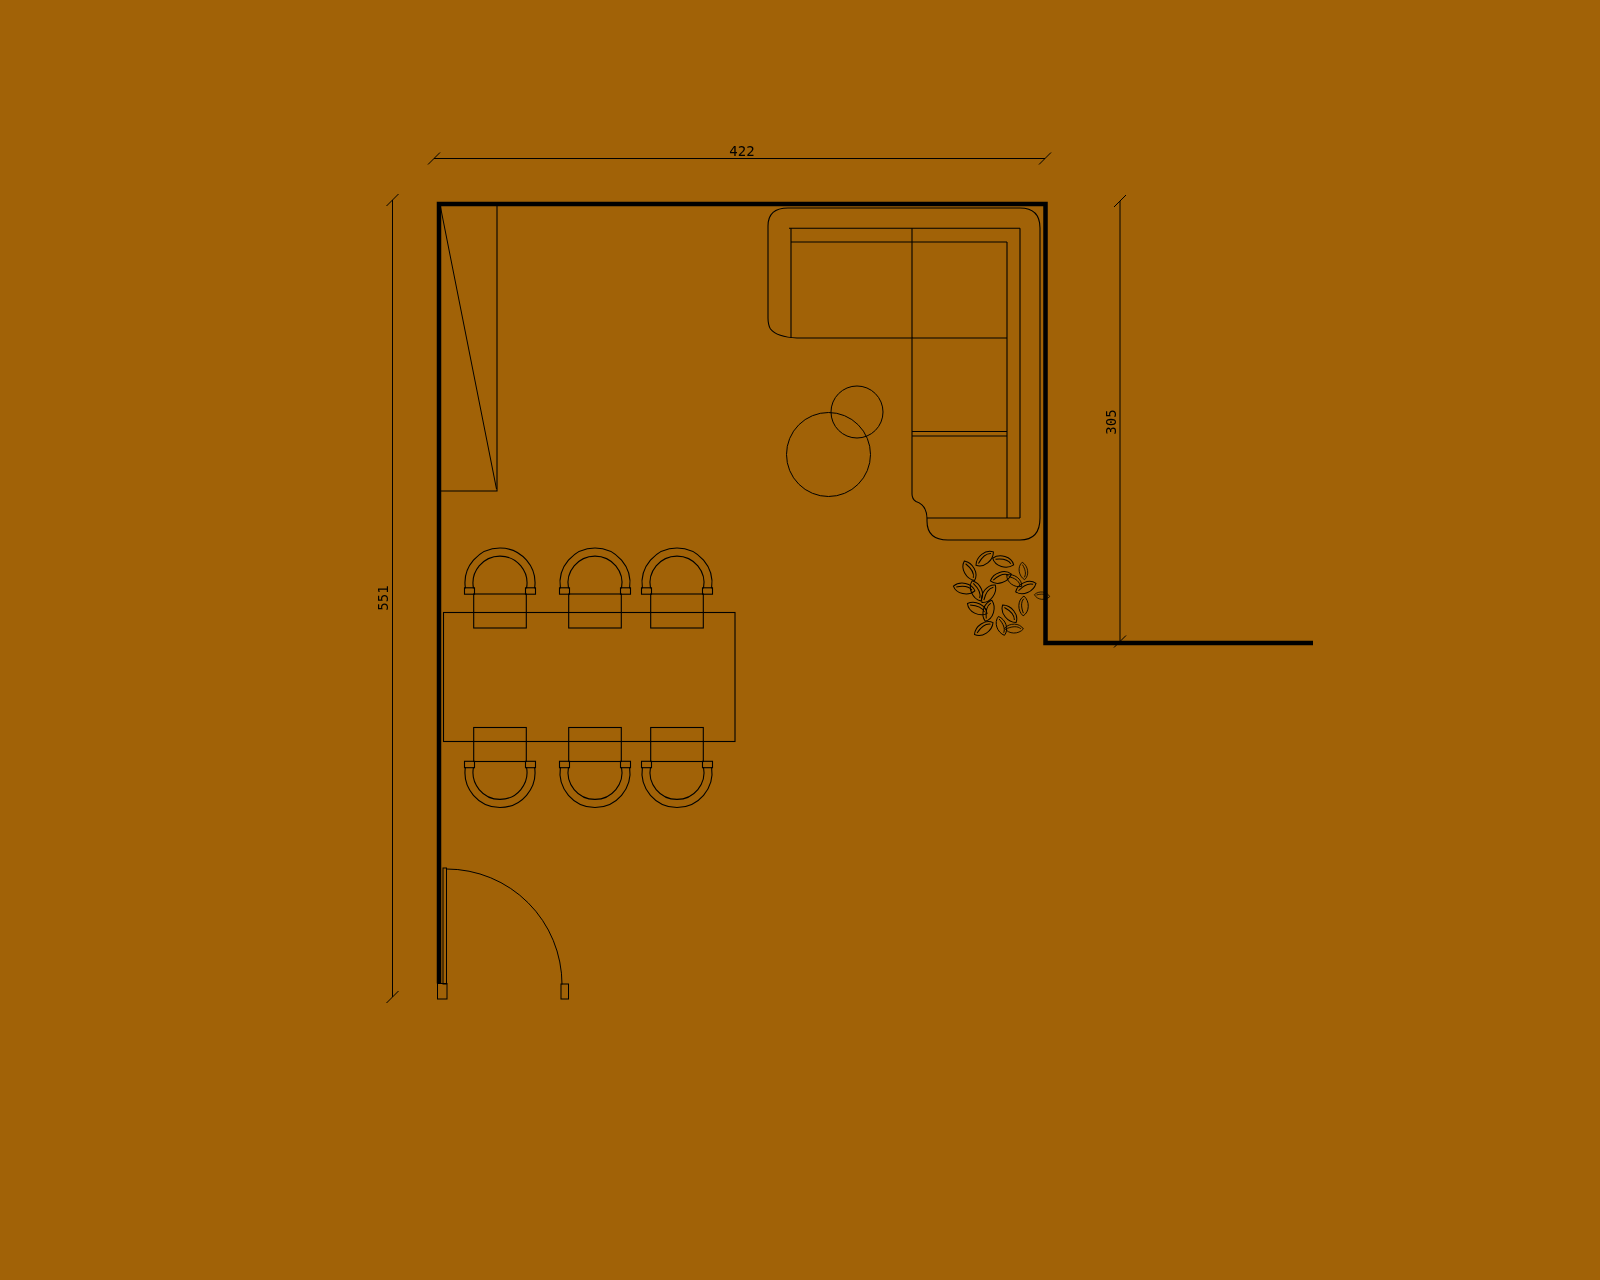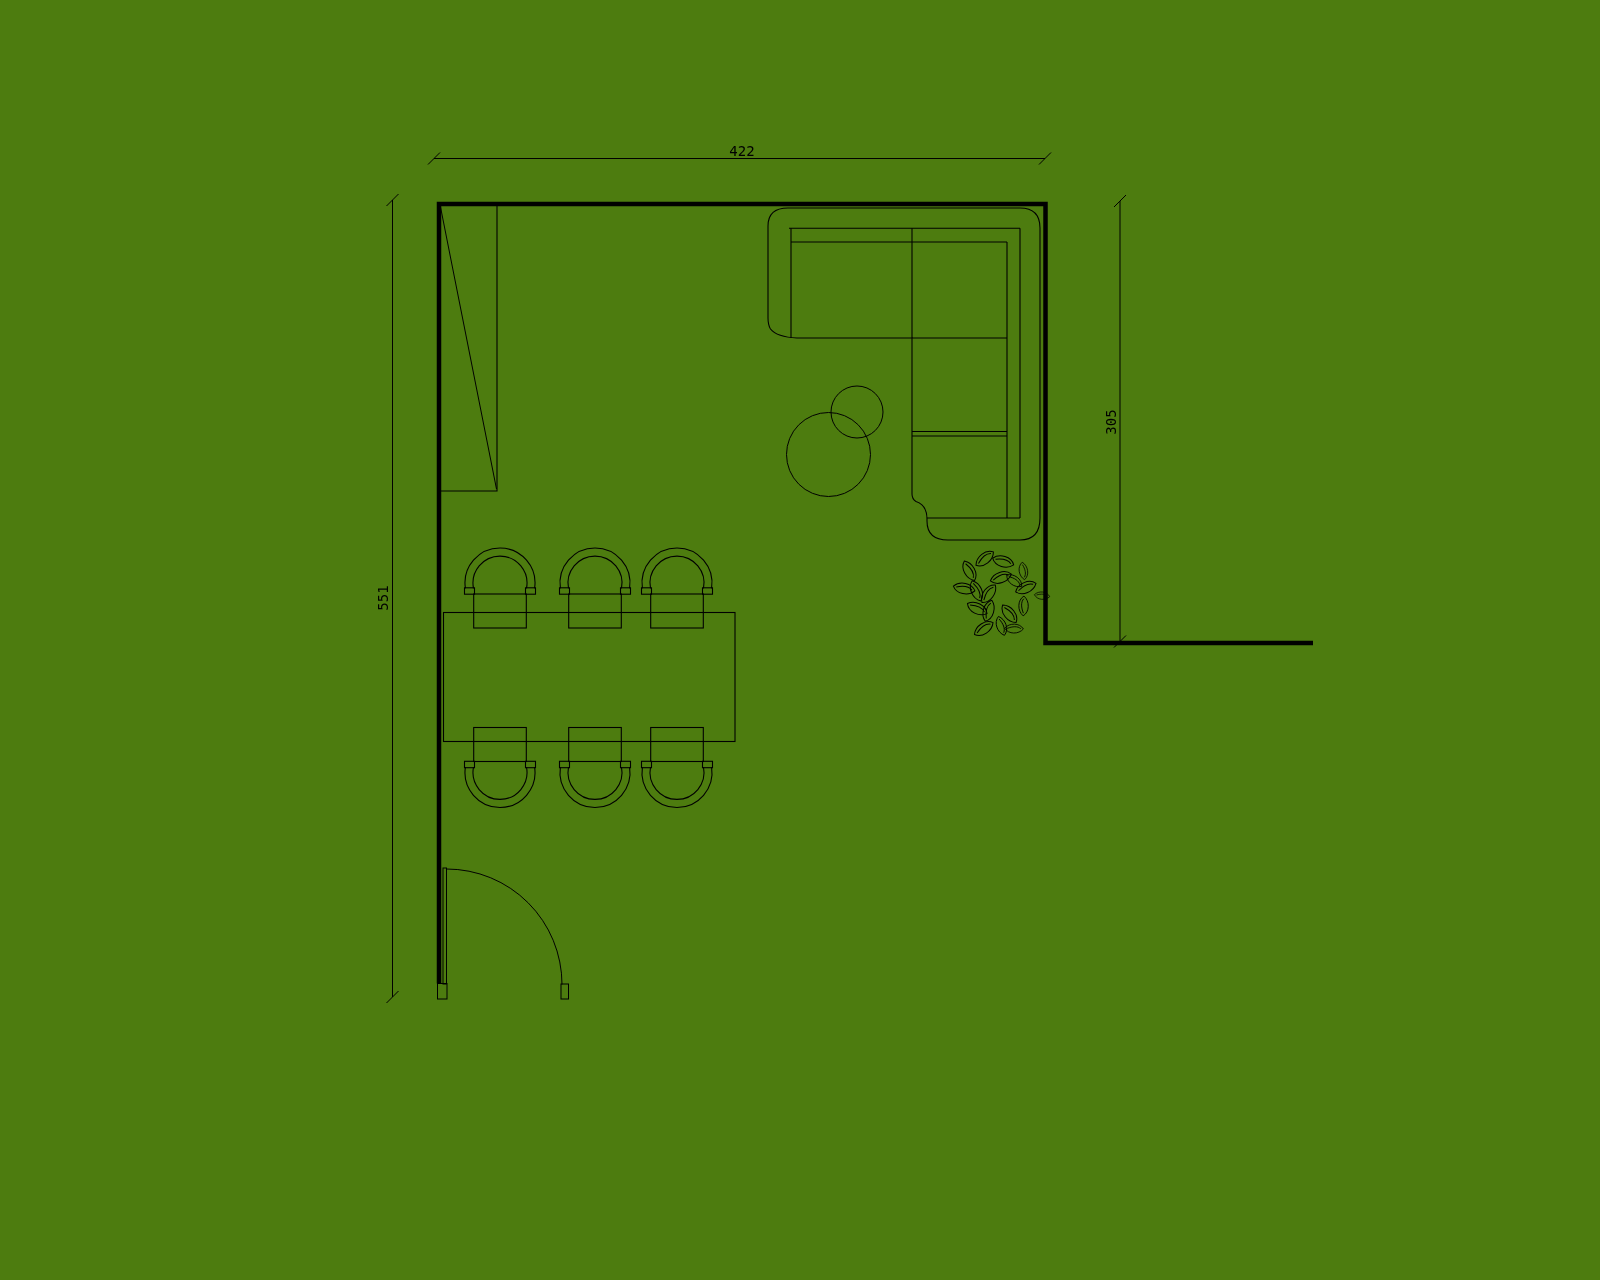--- a/index.html
+++ b/index.html
@@ -1,19 +1,19 @@
 <!DOCTYPE html>
 <html><head>
 <meta charset="utf-8">
 <style>
   html,body{margin:0;padding:0;background:#ffffff;}
   .canvas-wrap{
     position:relative;
     width:1600px;height:1280px;
-    background:#4d7c0f;
+    background:#a16207;
     overflow:hidden;
     font-family:"DejaVu Sans Mono","Liberation Mono",monospace;
   }
   svg{display:block;}
   .ln{stroke:#000000;fill:none;stroke-width:1.1;}
   .thin{stroke:#000000;fill:none;stroke-width:1;}
   .wall{stroke:#000000;fill:none;stroke-width:4.5;stroke-linejoin:miter;stroke-linecap:butt;}
   .dim{stroke:#000000;fill:none;stroke-width:1;}
   .dim-label{
     font-family:"DejaVu Sans Mono","Liberation Mono",monospace;

